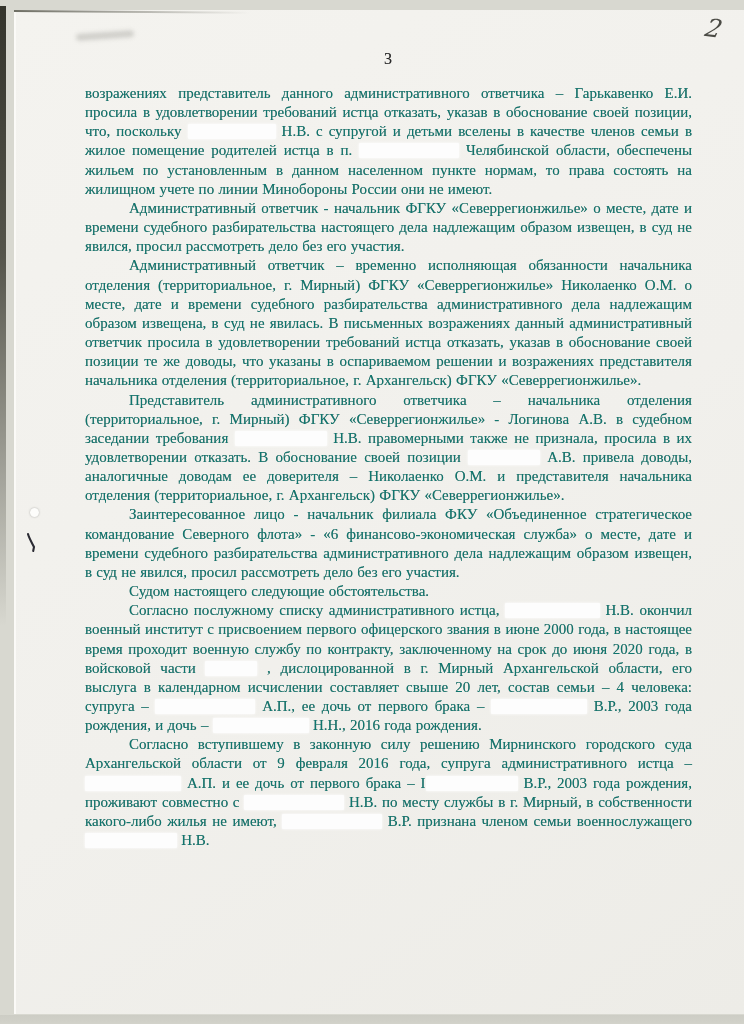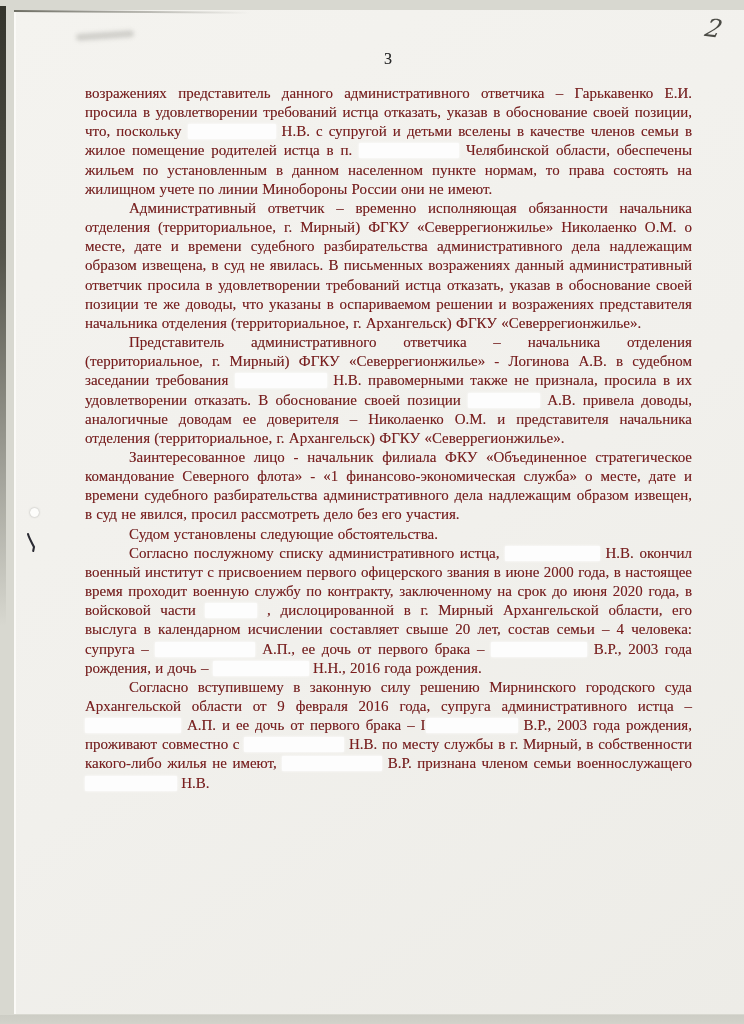--- a/index.html
+++ b/index.html
@@ -79,21 +79,21 @@
     border-radius: 50%;
     background: #fdfdfb;
     box-shadow: 0 0 2px rgba(150,150,145,0.8);
   }
   .doc-body {
     position: absolute;
     left: 85px; top: 84px;
     width: 607px;
     font-size: 15px;
     line-height: 19.15px;
-    color: #7f1d1d;
+    color: #0f766e;
     text-shadow: 0 0 0.6px rgba(35,35,35,0.45);
     word-spacing: 0.5px;
     font-family: Liberation Serif, serif;
   }
   .para {
     margin: 0;
     text-align: justify;
   }
   .para.indent { text-indent: 44px; }
   .redaction {
@@ -121,19 +121,20 @@
 
 <div class="page-number">3</div>
 
 <div class="pen-dot"></div>
 <svg class="pen-mark" width="16" height="26" viewBox="0 0 16 26">
   <path d="M3 2 C4 6, 7 11, 9 15 L8.2 19" stroke="#2b2b33" stroke-width="2.1" fill="none" stroke-linecap="round"></path>
 </svg>
 
 <div class="doc-body" id="doc-body">
     <p class="para">возражениях представитель данного административного ответчика – Гарькавенко Е.И.  просила в удовлетворении требований истца отказать, указав в обоснование своей позиции, что, поскольку <span class="redaction" style="width: 88px;"></span> Н.В. с супругой и детьми вселены в качестве членов семьи в жилое помещение родителей истца в п. <span class="redaction" style="width: 100px;"></span> Челябинской области, обеспечены жильем по установленным в данном населенном пункте нормам, то права состоять на жилищном учете по линии Минобороны России они не имеют.</p>
+    <p class="para indent">Административный ответчик - начальник ФГКУ «Северрегионжилье» о месте, дате и времени судебного разбирательства настоящего дела надлежащим образом извещен, в суд не явился, просил рассмотреть дело без его участия.</p>
     <p class="para indent">Административный ответчик – временно исполняющая обязанности начальника отделения (территориальное, г. Мирный) ФГКУ «Северрегионжилье» Николаенко О.М. о месте, дате и времени судебного разбирательства административного дела надлежащим образом извещена, в суд не явилась. В письменных возражениях данный административный ответчик просила в удовлетворении требований истца отказать, указав в обоснование своей позиции те же доводы, что указаны в оспариваемом решении и возражениях представителя начальника отделения (территориальное, г. Архангельск) ФГКУ «Северрегионжилье».</p>
     <p class="para indent">Представитель административного ответчика – начальника отделения (территориальное, г. Мирный) ФГКУ «Северрегионжилье» - Логинова А.В. в судебном заседании  требования <span class="redaction" style="width: 92px;"></span> Н.В. правомерными также не признала, просила в их удовлетворении отказать. В обоснование своей позиции <span class="redaction" style="width: 72px;"></span> А.В. привела доводы, аналогичные доводам ее доверителя – Николаенко О.М. и представителя начальника отделения (территориальное, г. Архангельск) ФГКУ «Северрегионжилье».</p>
-    <p class="para indent">Заинтересованное лицо - начальник филиала ФКУ «Объединенное стратегическое командование Северного флота» - «1 финансово-экономическая служба» о месте, дате  и времени судебного разбирательства административного дела надлежащим образом извещен, в суд не явился, просил рассмотреть дело без его участия.</p>
-    <p class="para indent">Судом установлены следующие обстоятельства.</p>
+    <p class="para indent">Заинтересованное лицо - начальник филиала ФКУ «Объединенное стратегическое командование Северного флота» - «6 финансово-экономическая служба» о месте, дате  и времени судебного разбирательства административного дела надлежащим образом извещен, в суд не явился, просил рассмотреть дело без его участия.</p>
+    <p class="para indent">Судом настоящего следующие обстоятельства.</p>
     <p class="para indent">Согласно послужному списку административного истца, <span class="redaction" style="width: 95px;"></span> Н.В. окончил военный институт с присвоением первого офицерского звания в июне 2000 года,  в настоящее время проходит военную службу по контракту, заключенному на срок до июня 2020 года, в войсковой части <span class="redaction" style="width: 52px;"></span> , дислоцированной в г. Мирный Архангельской области,  его выслуга в календарном исчислении  составляет свыше 20 лет, состав семьи – 4 человека: супруга – <span class="redaction" style="width: 100px;"></span> А.П.,  ее дочь от первого брака – <span class="redaction" style="width: 96px;"></span> В.Р., 2003 года рождения, и дочь – <span class="redaction" style="width: 96px;"></span> Н.Н., 2016 года рождения.</p>
     <p class="para indent">Согласно вступившему в законную силу решению Мирнинского городского суда Архангельской области от 9 февраля 2016 года, супруга административного истца – <span class="redaction" style="width: 96px;"></span> А.П. и ее дочь от первого брака – I<span class="redaction" style="width: 92px;"></span> В.Р., 2003 года рождения, проживают совместно с <span class="redaction" style="width: 100px;"></span> Н.В. по месту службы в г. Мирный, в собственности какого-либо жилья не имеют, <span class="redaction" style="width: 100px;"></span> В.Р. признана членом семьи военнослужащего <span class="redaction" style="width: 92px;"></span> Н.В.</p>
   </div>
 
 </body></html>

